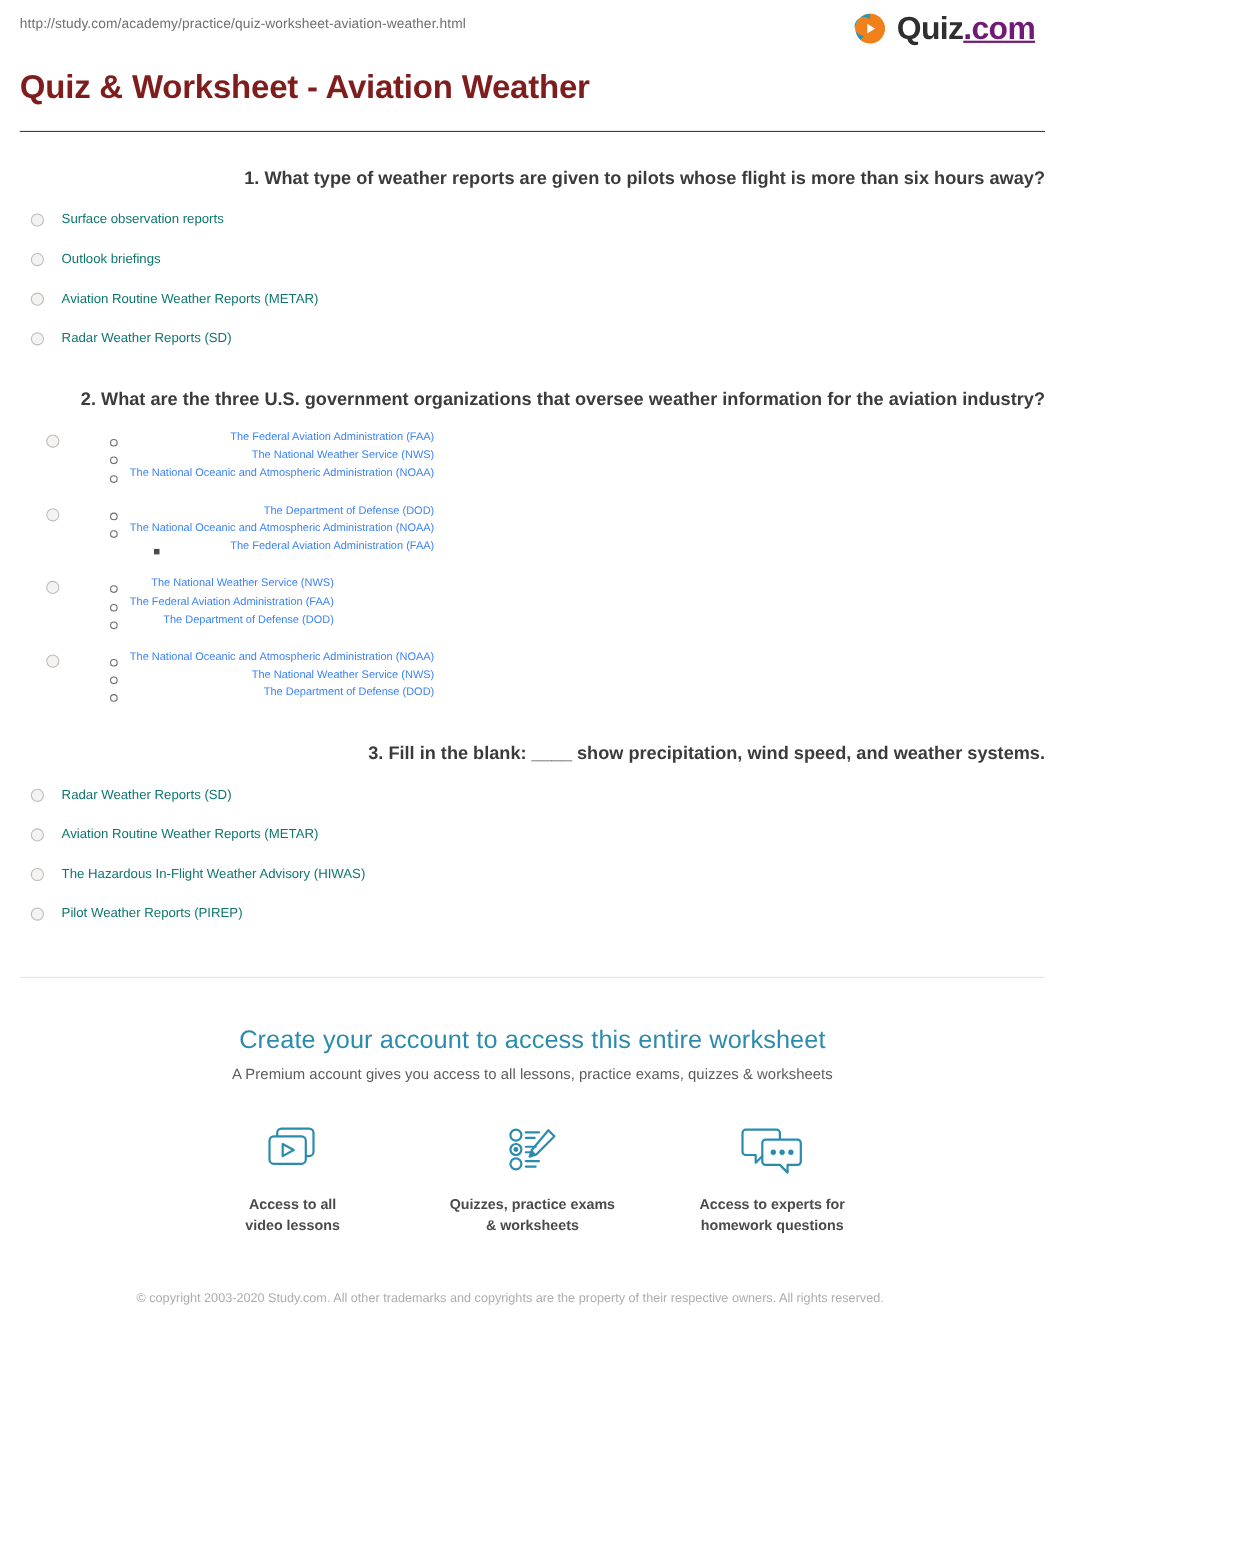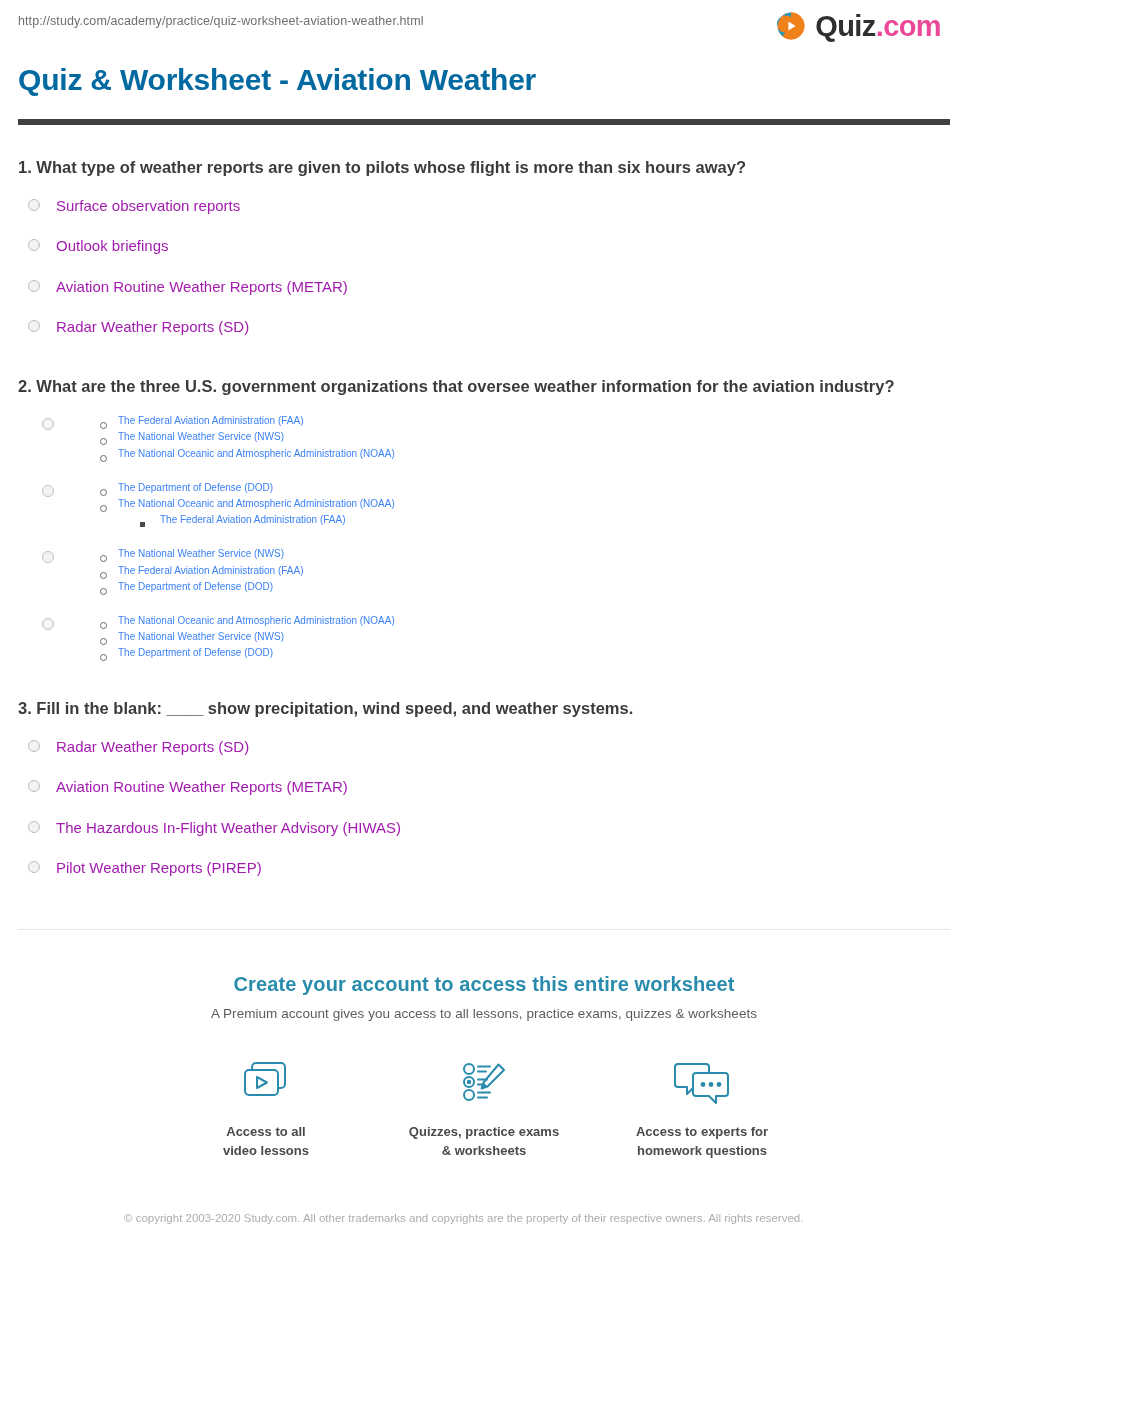--- a/index.html
+++ b/index.html
@@ -49,37 +49,37 @@
     flex: 0 0 auto;
   }
   .logo-word {
     font-size: 29px;
     font-weight: 700;
     color: #2f2f2f;
     letter-spacing: -0.6px;
     line-height: 1;
     white-space: nowrap;
   }
-  .logo-word .dot { color: #ec4899; }
+  .logo-word .dot { color: #701a75; text-decoration: underline; }
 
   
   h1.page-title {
     font-size: 30px;
     font-weight: 700;
-    color: #0369a1;
+    color: #7f1d1d;
     margin: 14px 0 0 0;
     padding: 0 0 22px 0;
     letter-spacing: -0.2px;
     line-height: 1.18;
-    border-bottom: 6px solid #404040;
+    border-bottom: 1px solid #404040;
   }
 
   
   .questions { padding-top: 8px; }
-  .question-block { padding-bottom: 4px; }
+  .question-block { padding-bottom: 4px; text-align: right; }
   .question-text {
     font-size: 16.5px;
     font-weight: 700;
     color: #3b3b3b;
     line-height: 1.48;
     margin: 22px 0 6px 0;
     max-width: 1040px;
   }
   .options { margin: 0; padding: 0; list-style: none; }
   .option-row {
@@ -90,22 +90,22 @@
   .radio {
     flex: 0 0 auto;
     width: 12px;
     height: 12px;
     border-radius: 50%;
     border: 1px solid #bdbdbd;
     background: #f4f3f1;
     margin: 4px 0 0 10px;
   }
   .option-label {
-    font-size: 15px;
-    color: #a21caf;
+    font-size: 12px;
+    color: #0f766e;
     line-height: 1.5;
     padding-left: 16px;
   }
 
   
   .option-row.grouped { padding: 9px 0 9px 0; }
   .option-row.grouped .radio { margin-top: 5px; margin-left: 24px; }
   .sub-list {
     list-style: none;
     margin: 0;
@@ -147,23 +147,23 @@
   .cta-divider {
     border: 0;
     border-top: 1px solid #e6e6e6;
     margin: 36px 0 0 0;
   }
   .cta {
     text-align: center;
     padding-top: 43px;
   }
   .cta-heading {
-    font-size: 20px;
+    font-size: 23px;
     color: #2a8cad;
-    font-weight: 700;
+    font-weight: 400;
     margin: 0 0 10px 0;
     letter-spacing: .1px;
   }
   .cta-sub {
     font-size: 13.5px;
     color: #5c5c5c;
     margin: 0;
     letter-spacing: .05px;
   }
   .features {

